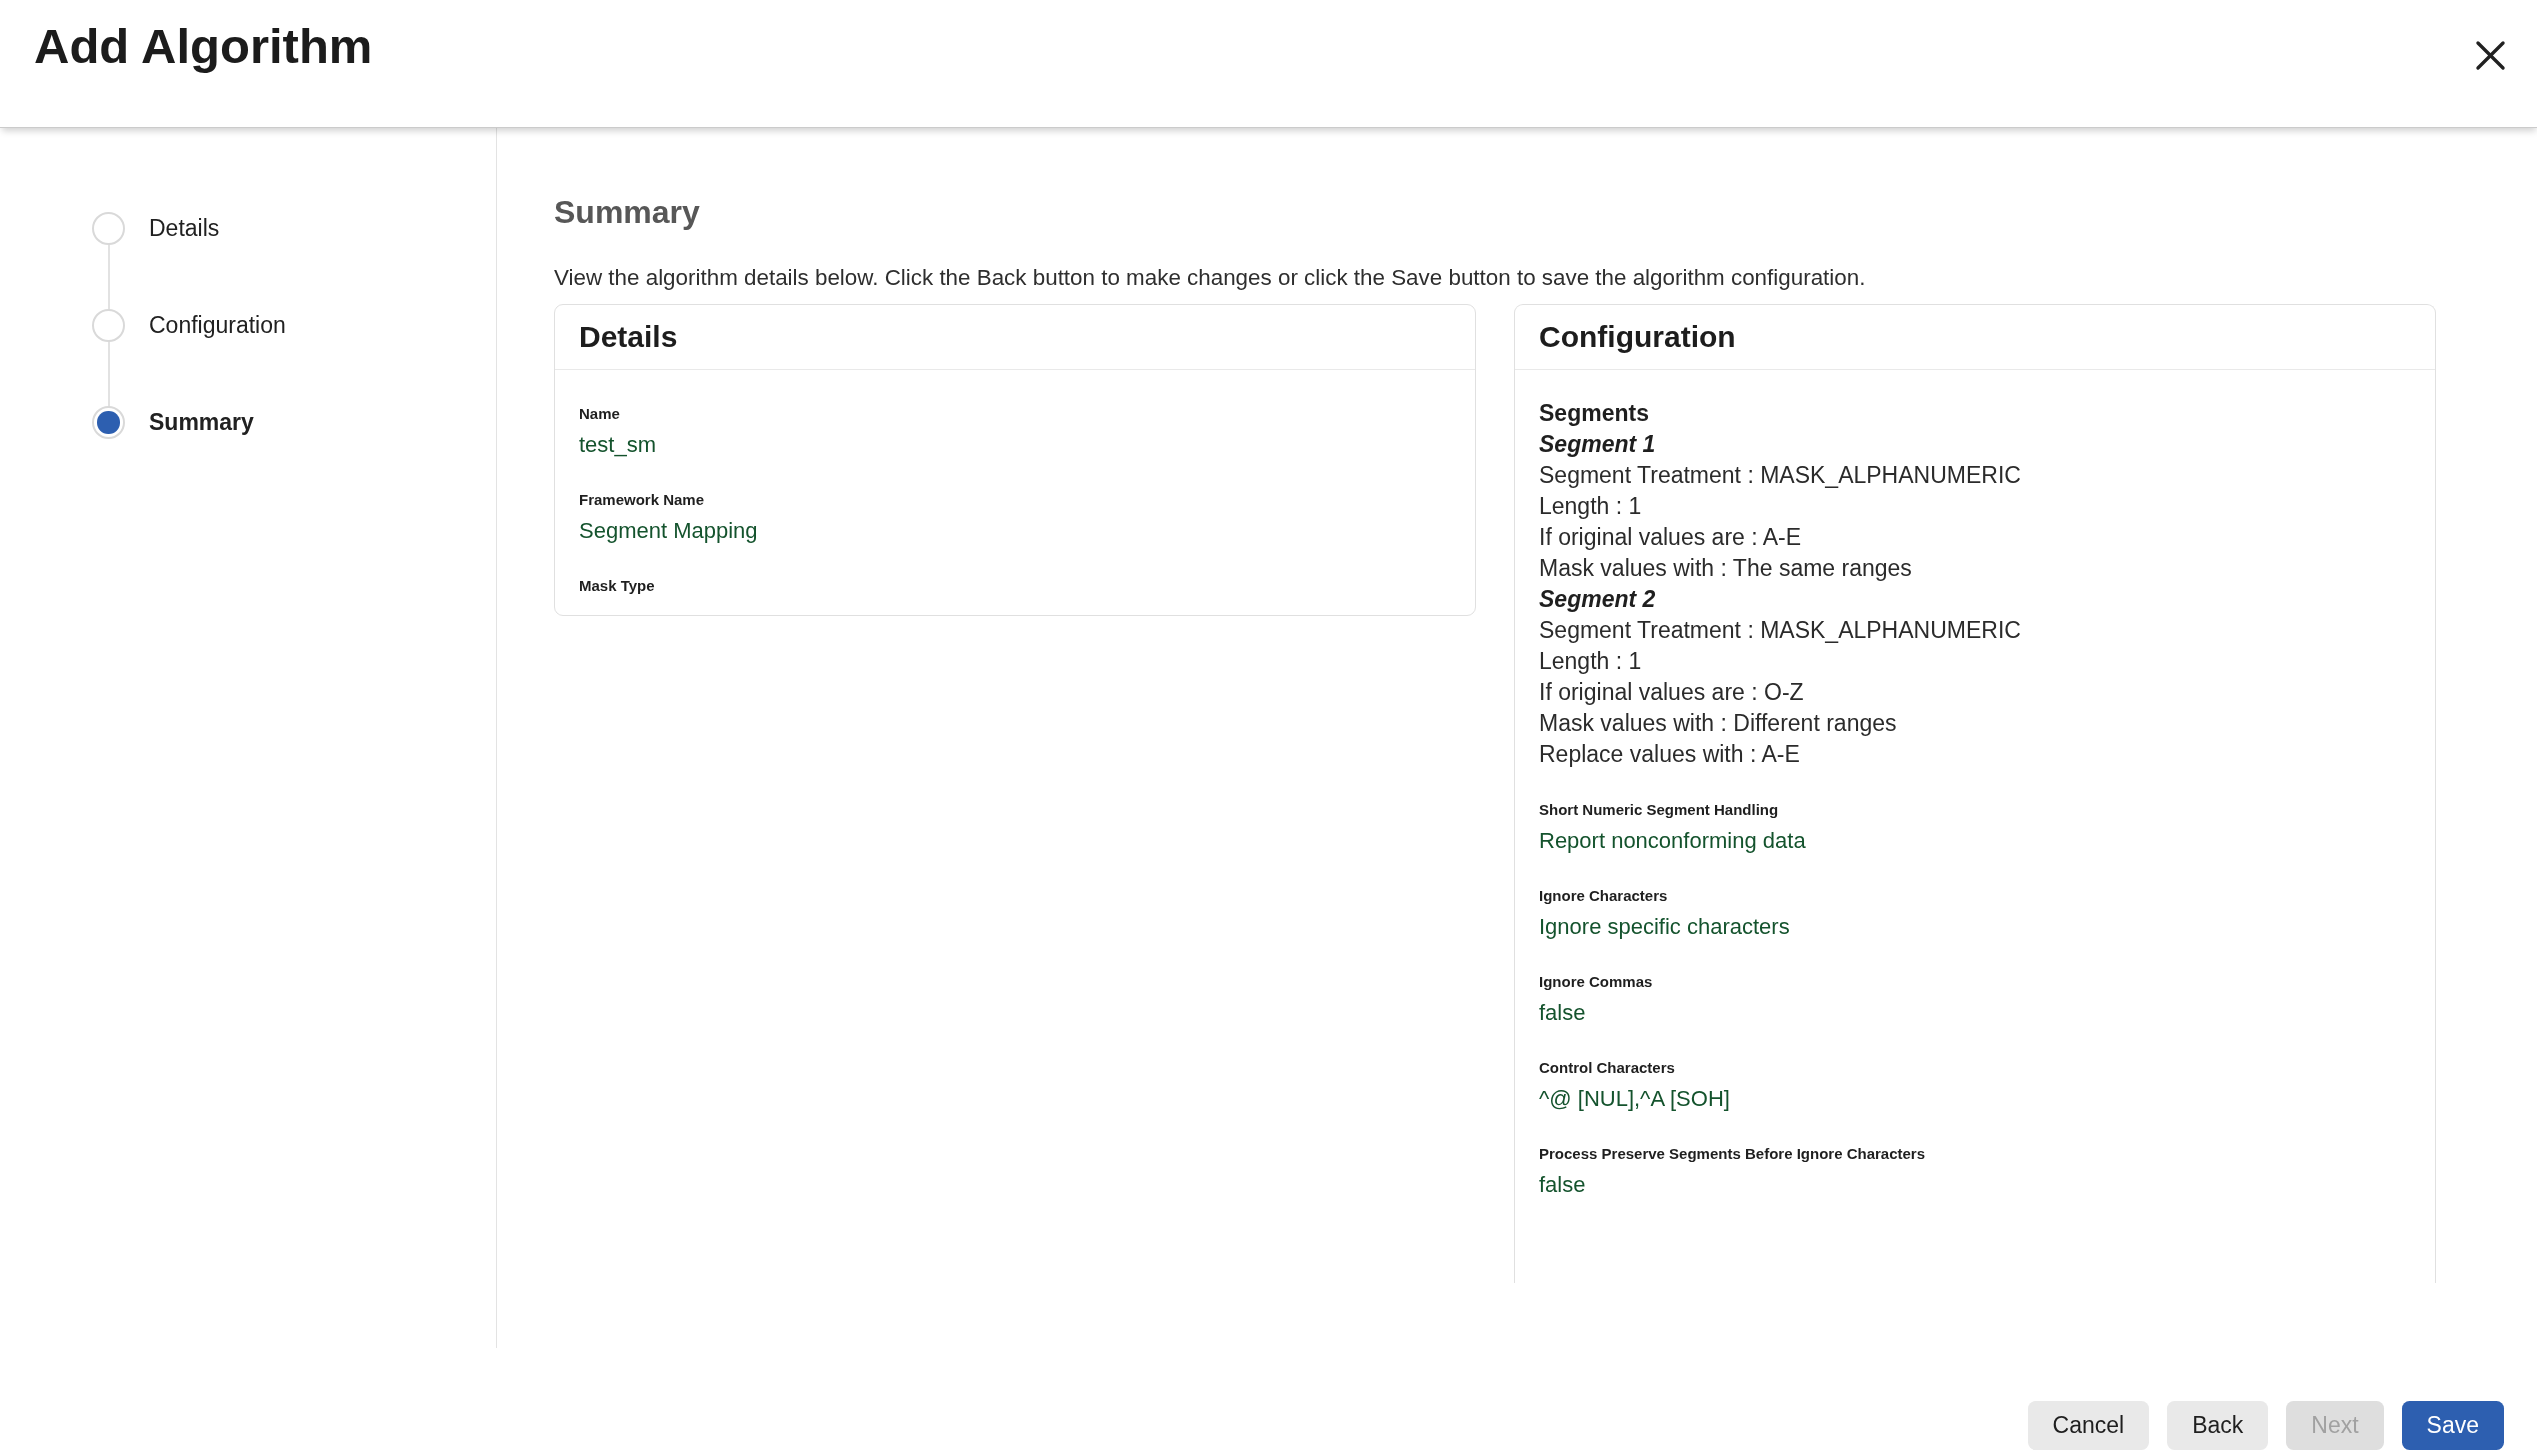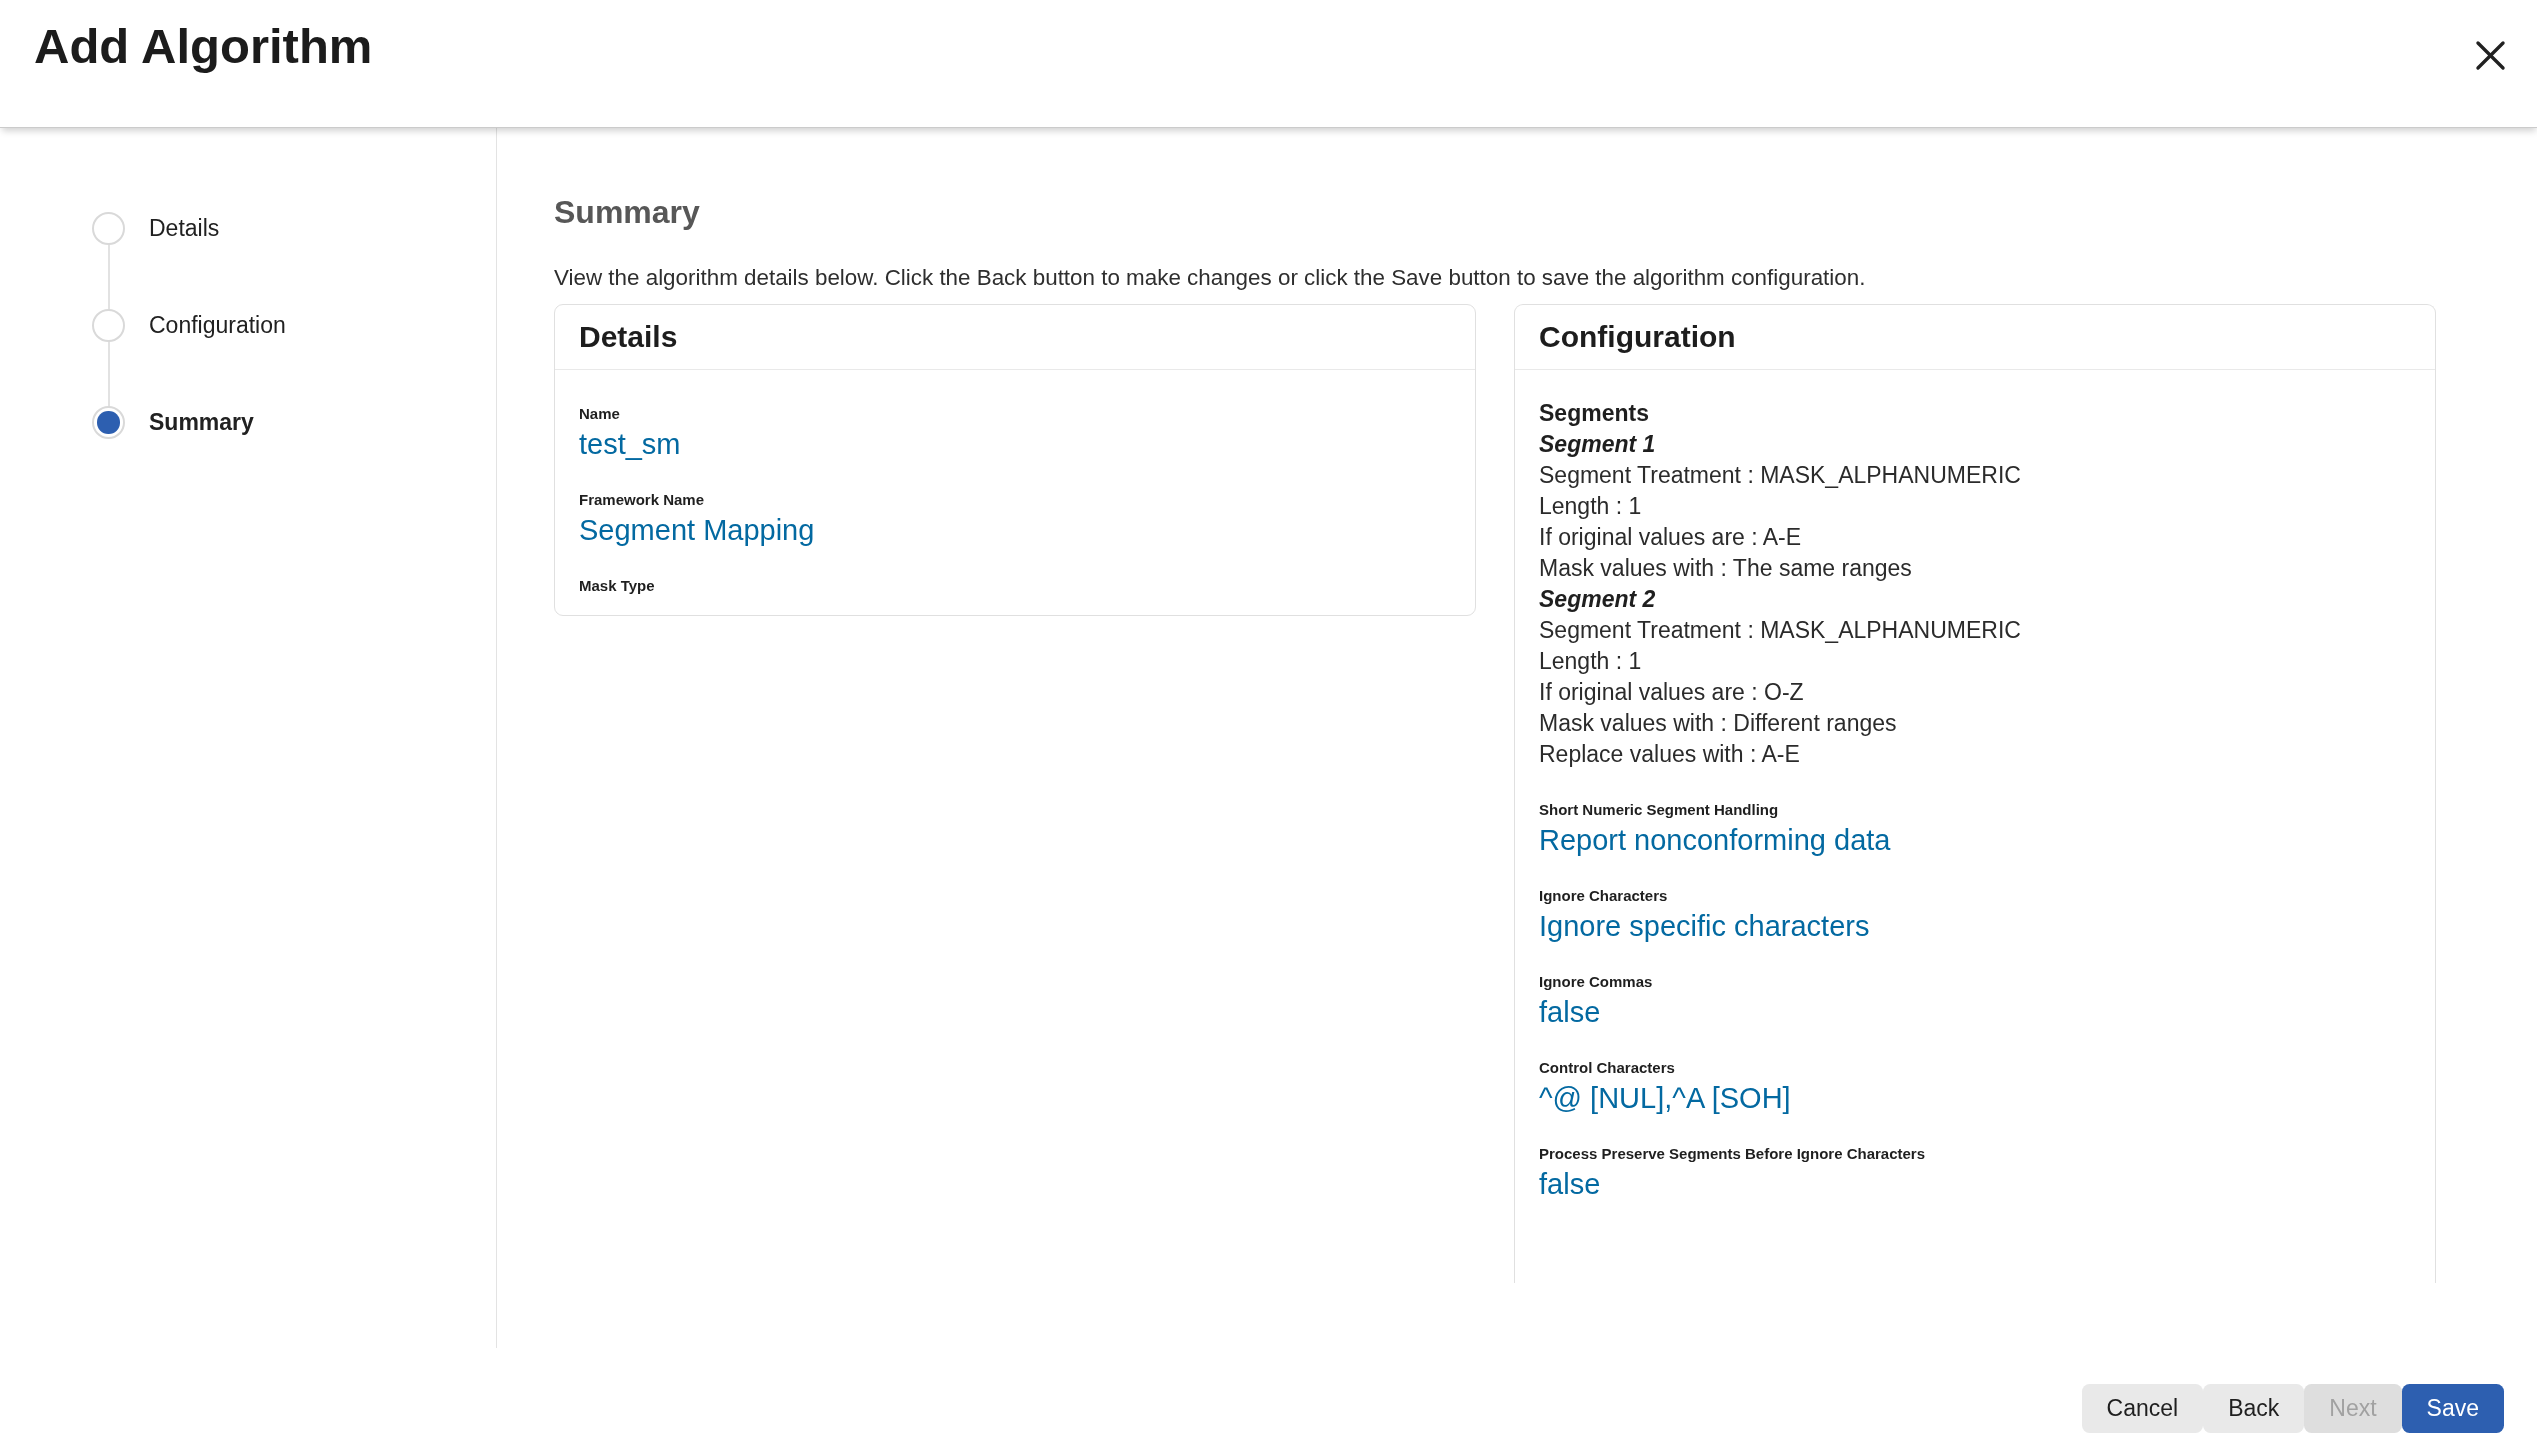--- a/index.html
+++ b/index.html
@@ -58,30 +58,30 @@
   .card { width:922px; background:#fff; border:1.5px solid #e0e0e0; border-radius:9px; }
   .card--clipped { height:979px; overflow:hidden; border-bottom:none; border-radius:9px 9px 0 0; }
   .card-header {
     padding:15px 24px; font-size:30px; line-height:34px; font-weight:700; color:#1d1d1d;
     border-bottom:1.5px solid #e9e9e9;
   }
   .card-body { padding:28px 24px 14px 24px; }
 
   .field + .field { margin-top:24px; }
   .field-label { font-size:15px; line-height:31px; font-weight:700; color:#1f1f1f; }
-  .field-value { font-size:29px; line-height:31px; color:#0369a1; }
+  .field-value { font-size:22px; line-height:31px; color:#14532d; }
 
   .seg-title { font-size:23px; line-height:31px; font-weight:700; color:#1f1f1f; }
   .seg-name  { font-size:23px; line-height:31px; font-weight:700; font-style:italic; color:#1f1f1f; }
   .seg-line  { font-size:23px; line-height:31px; color:#2b2b2b; }
   .segments-block + .field { margin-top:24px; }
 
   
   .footer { height:102px; display:flex; justify-content:flex-end; padding:36px 34px 0 0; background:#fff; }
-  .footer .btn-row { display:flex; gap:0; }
+  .footer .btn-row { display:flex; gap:18px;align-items:flex-end; }
   .btn {
     height:49px; padding:0 25px; border:none; border-radius:7.5px;
     font-family:"Liberation Sans", sans-serif; font-size:23px; line-height:49px;
     cursor:pointer; white-space:nowrap;
   }
   .btn-default  { background:#e9e9e9; color:#1f1f1f; }
   .btn-disabled { background:#dedede; color:#a1a1a1; cursor:default; }
   .btn-primary  { background:var(--primary,#2d5fb0); color:#ffffff; }
 </style>
 </head>

